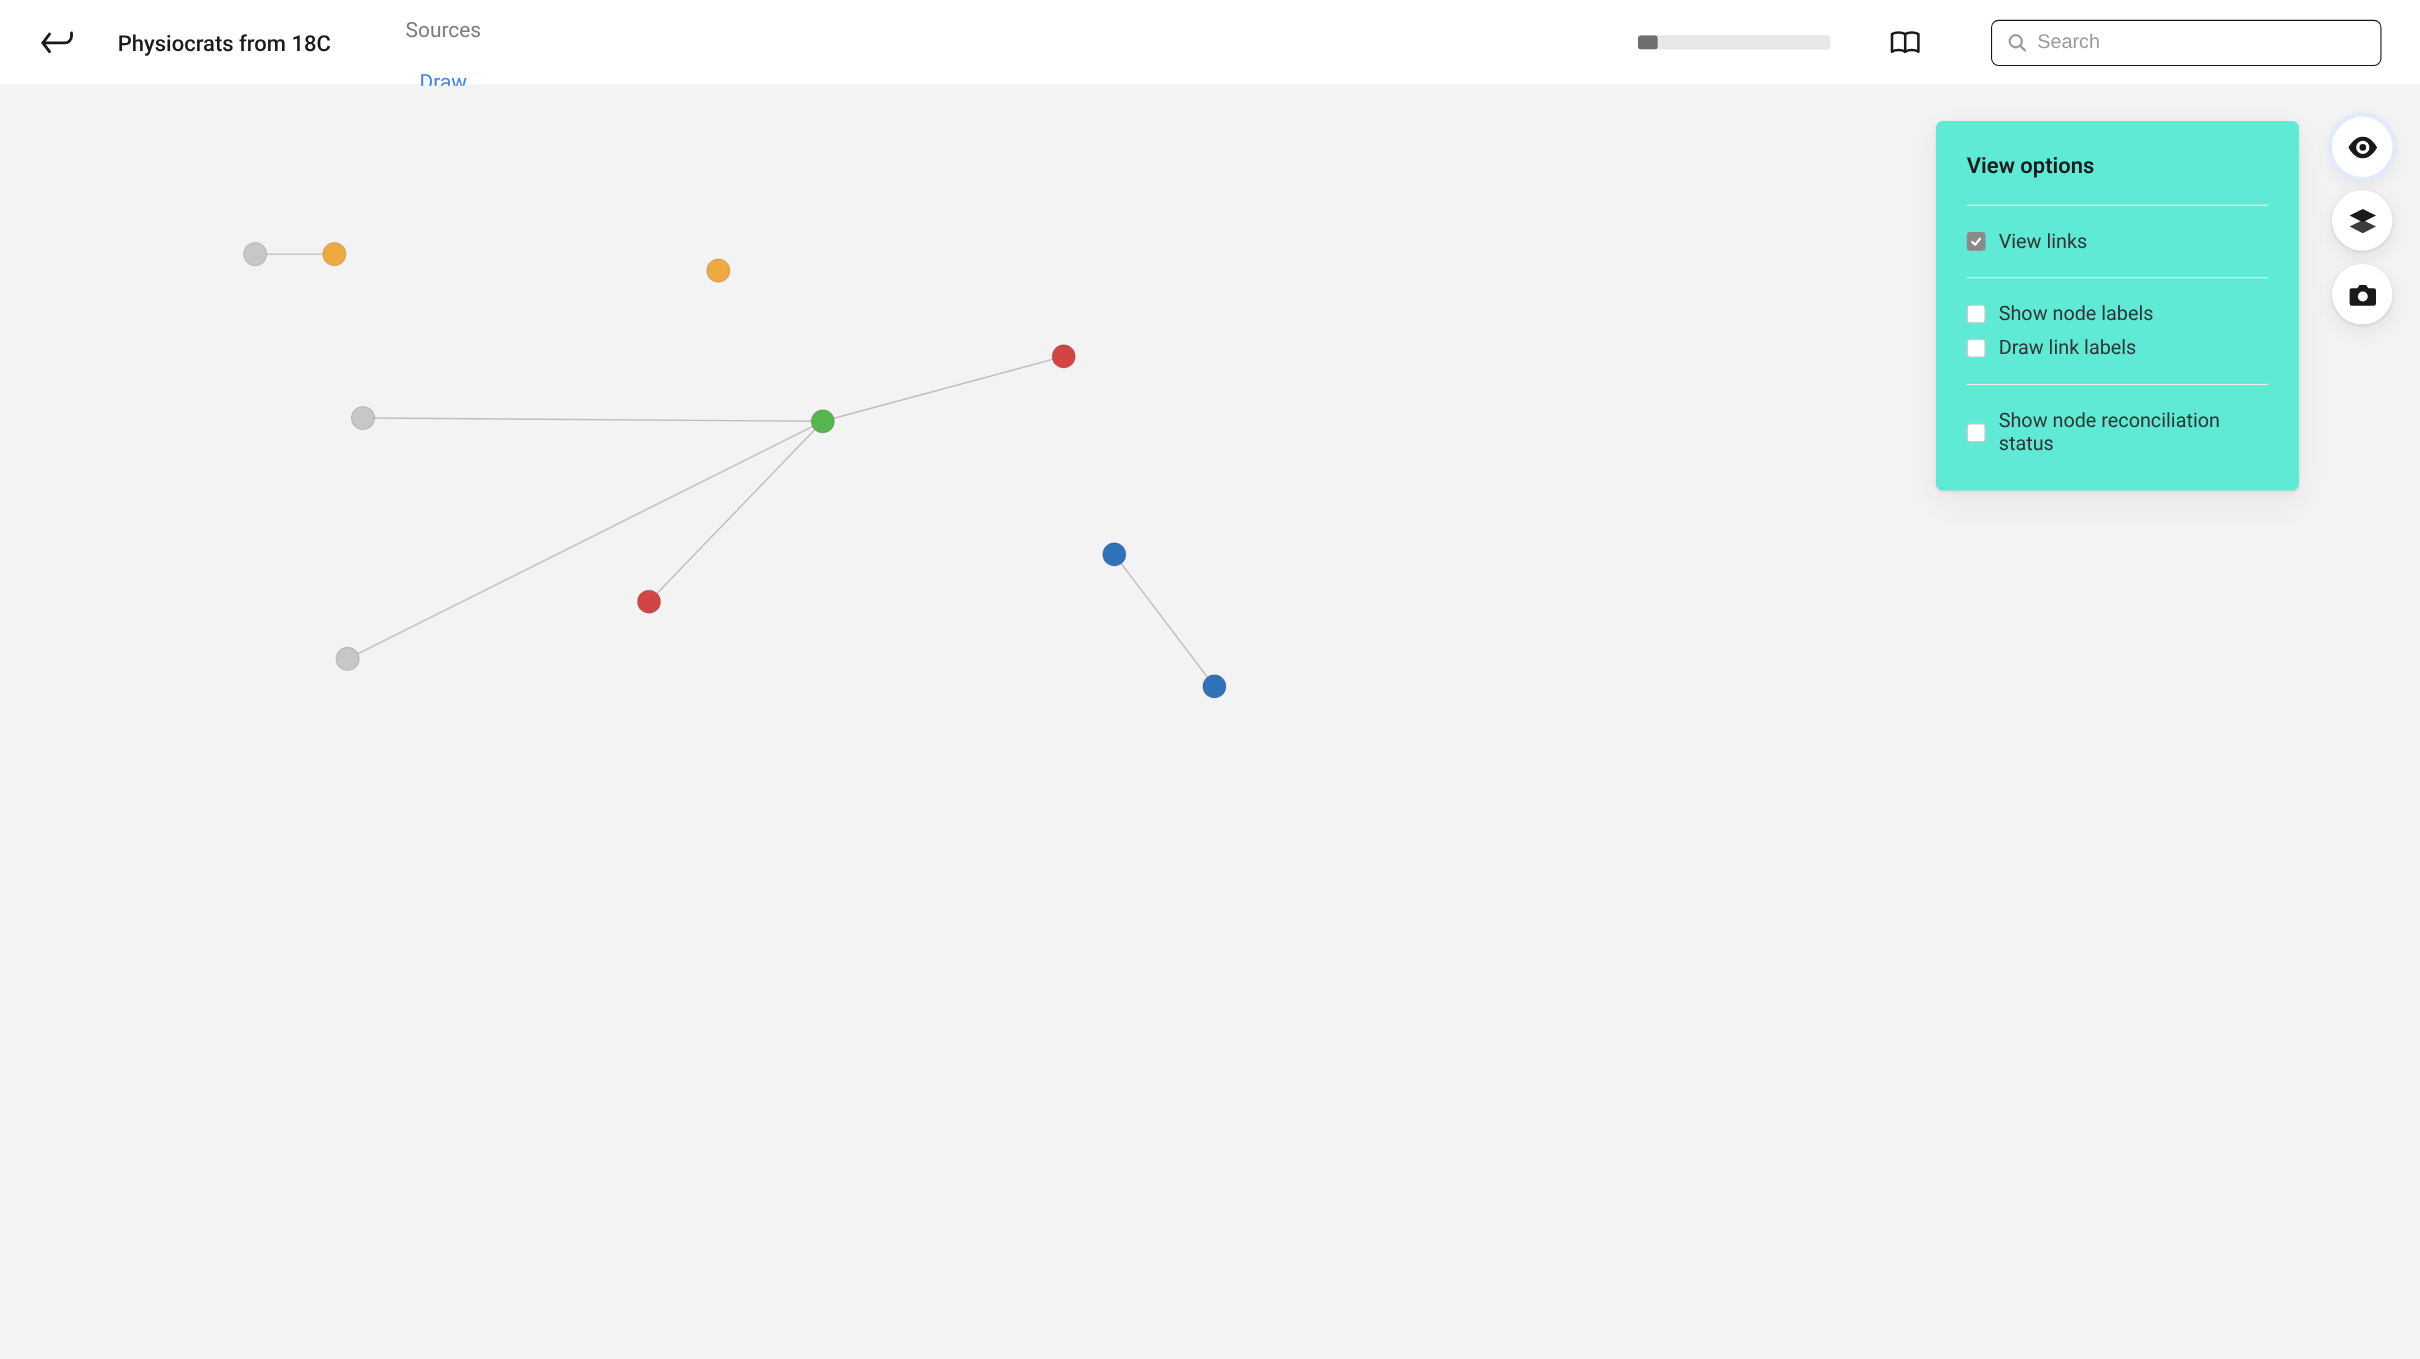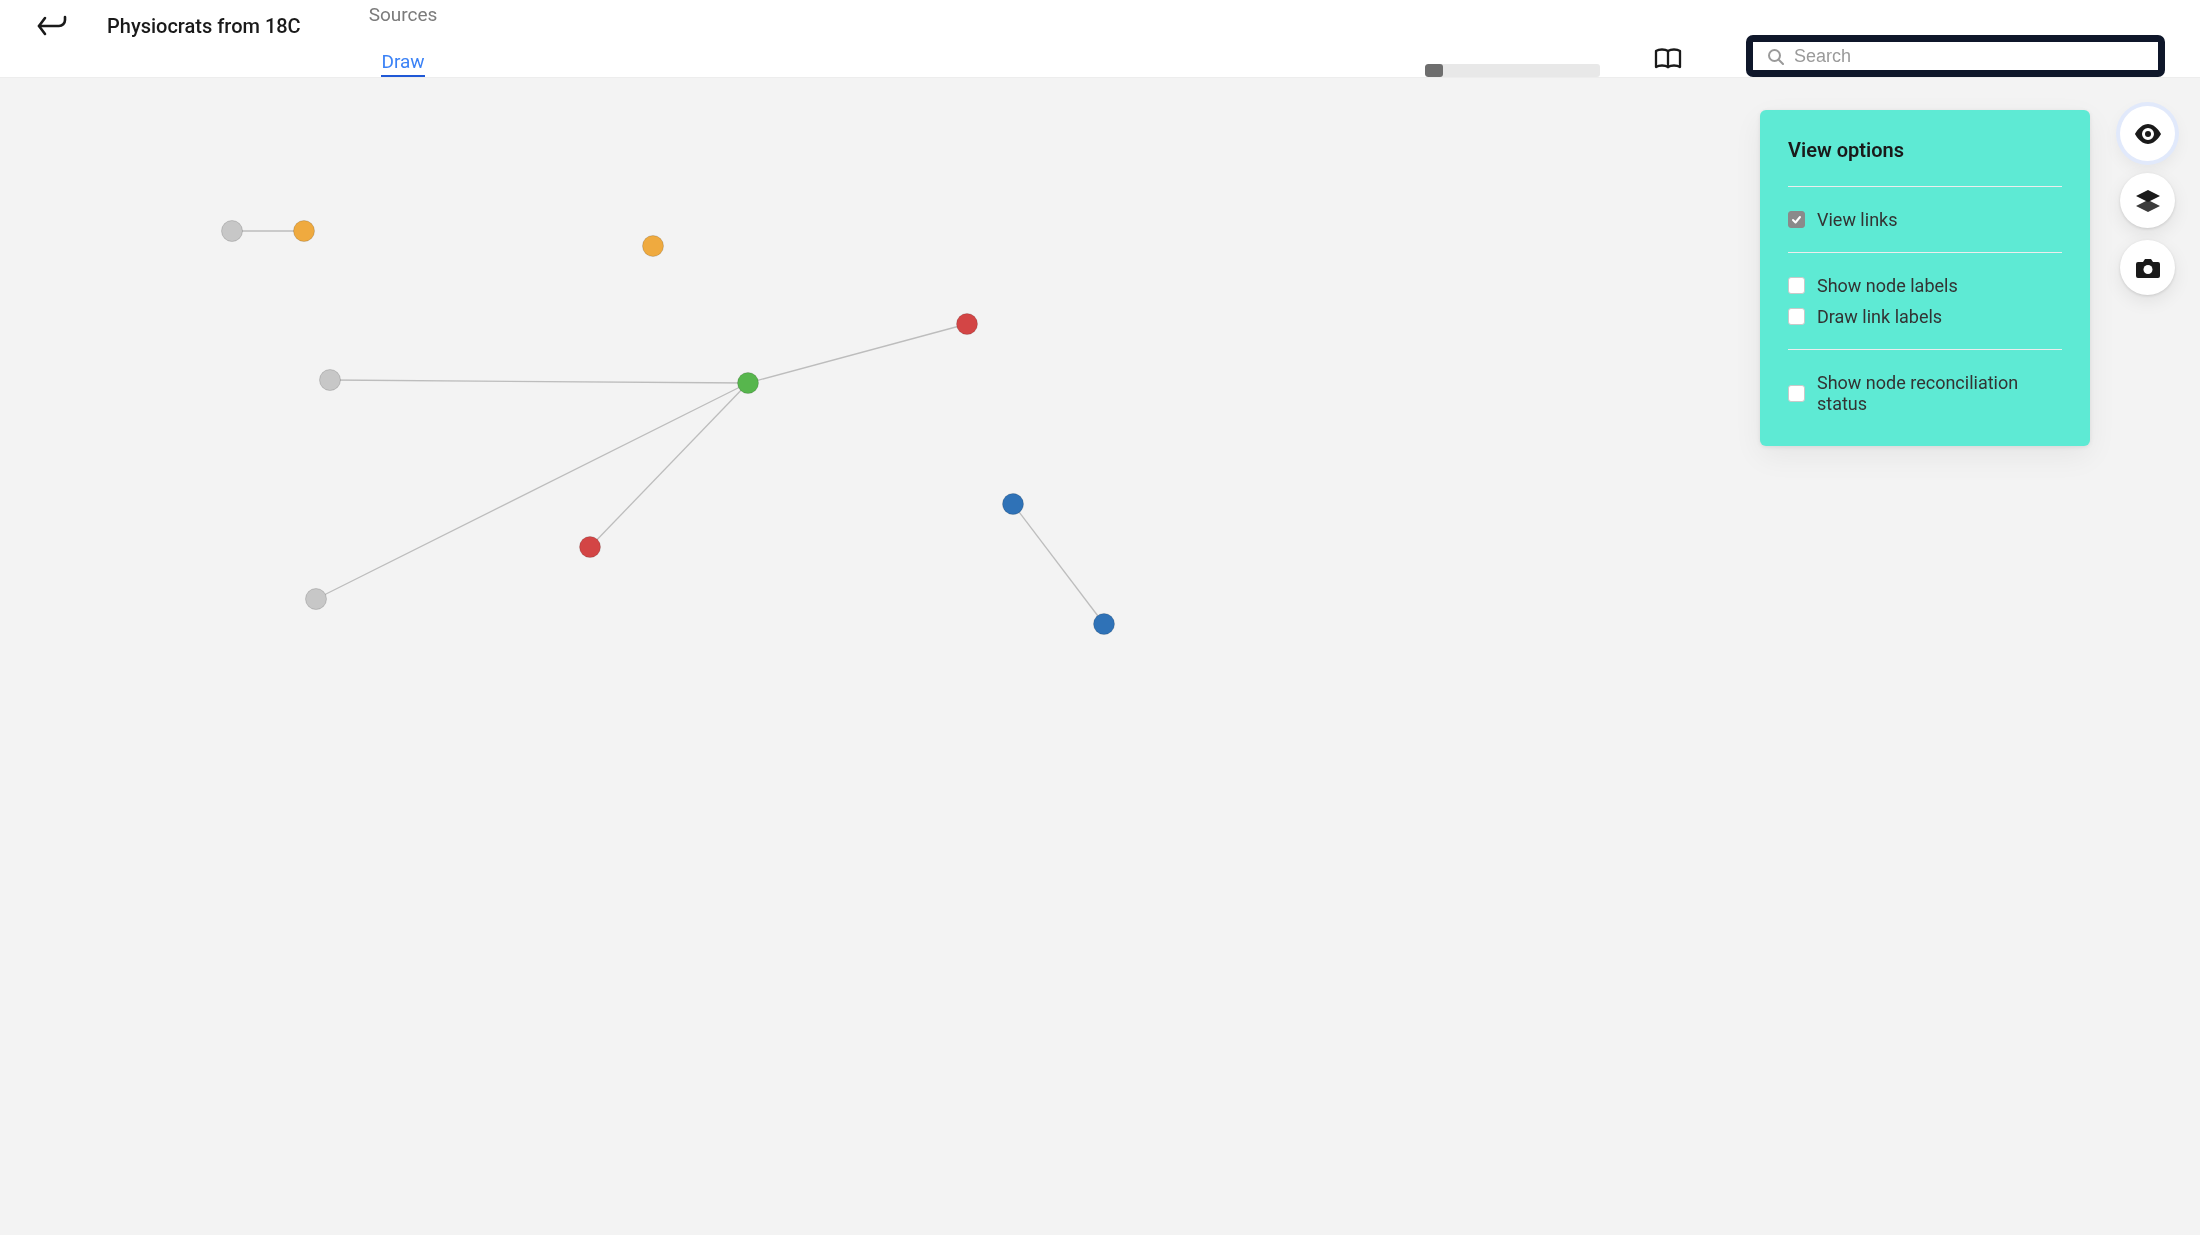--- a/index.html
+++ b/index.html
@@ -8,21 +8,21 @@
       font-family: -apple-system, BlinkMacSystemFont, "Segoe UI", Roboto, Helvetica, Arial, sans-serif;
       background: #ffffff;
       color: #1a1a1a;
       overflow: hidden;
     }
 
     
     .header {
       height: 78px;
       display: flex;
-      align-items: flex-end;
+      align-items: center;
       padding: 0 35px 0 35px;
       border-bottom: 1px solid #ededed;
       background: #ffffff;
       gap: 40px;
     }
     .header-left {
       display: flex; align-items: center; gap: 38px; flex: 0 0 auto;
     }
     .back-btn {
       width: 34px; height: 24px; cursor: pointer;
@@ -55,22 +55,22 @@
       background: #6e6e6e; border-radius: 3px;
     }
 
     .book-btn {
       width: 36px; height: 36px; display: flex; align-items: center; justify-content: center;
       cursor: pointer; margin-right: 20px;
     }
 
     .search-wrap {
       display: flex; align-items: center;
-      width: 419px; height: 42px;
-      border: 7px solid #0f172a; border-radius: 7px;
+      width: 355px; height: 42px;
+      border: 1px solid #0f172a; border-radius: 7px;
       padding: 0 14px; gap: 10px;
       color: #9a9a9a;
     }
     .search-wrap input {
       flex: 1; border: none; outline: none; font-size: 18px;
       color: #333; background: transparent;
     }
     .search-wrap input::placeholder { color: #9a9a9a; }
 
     

